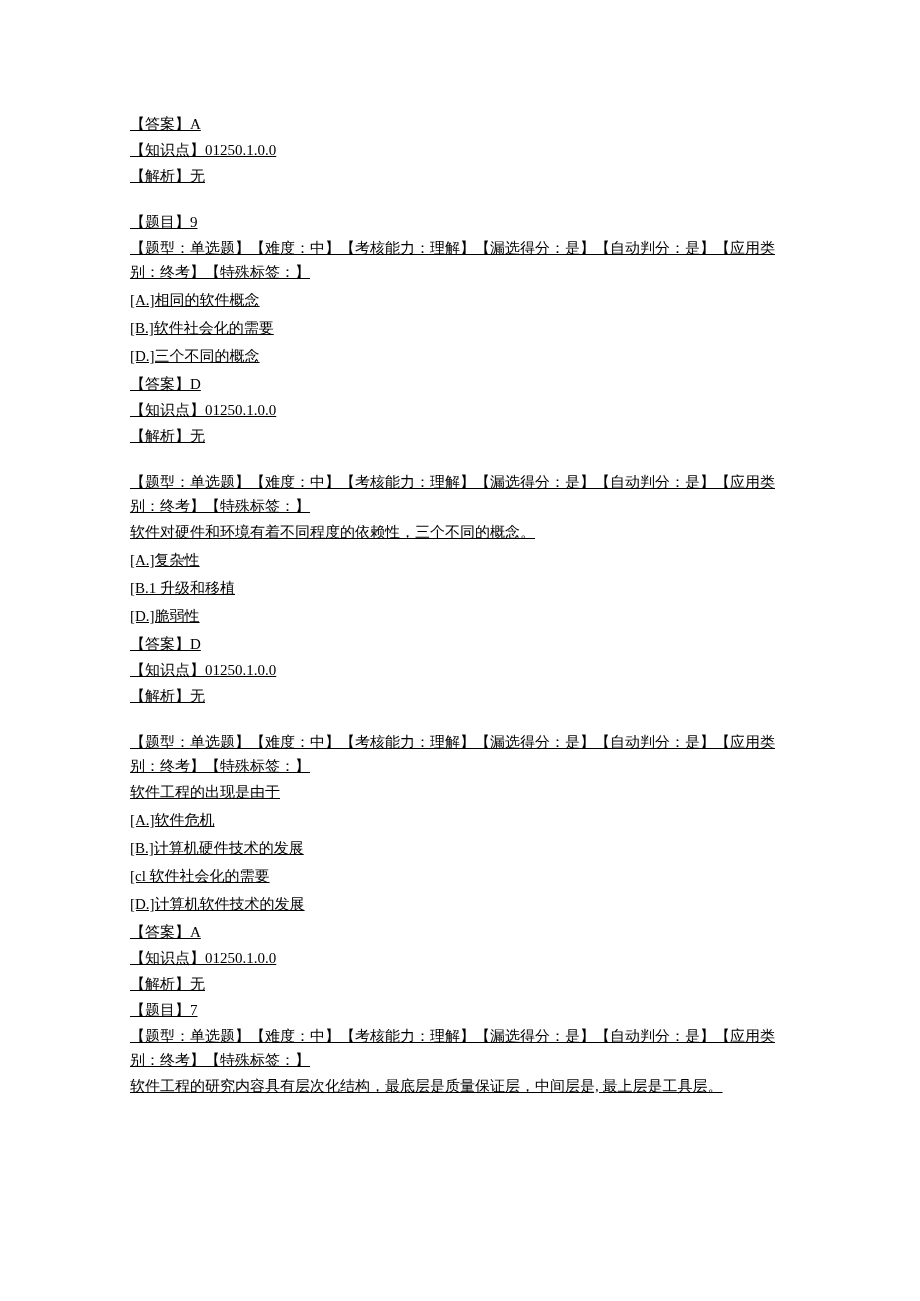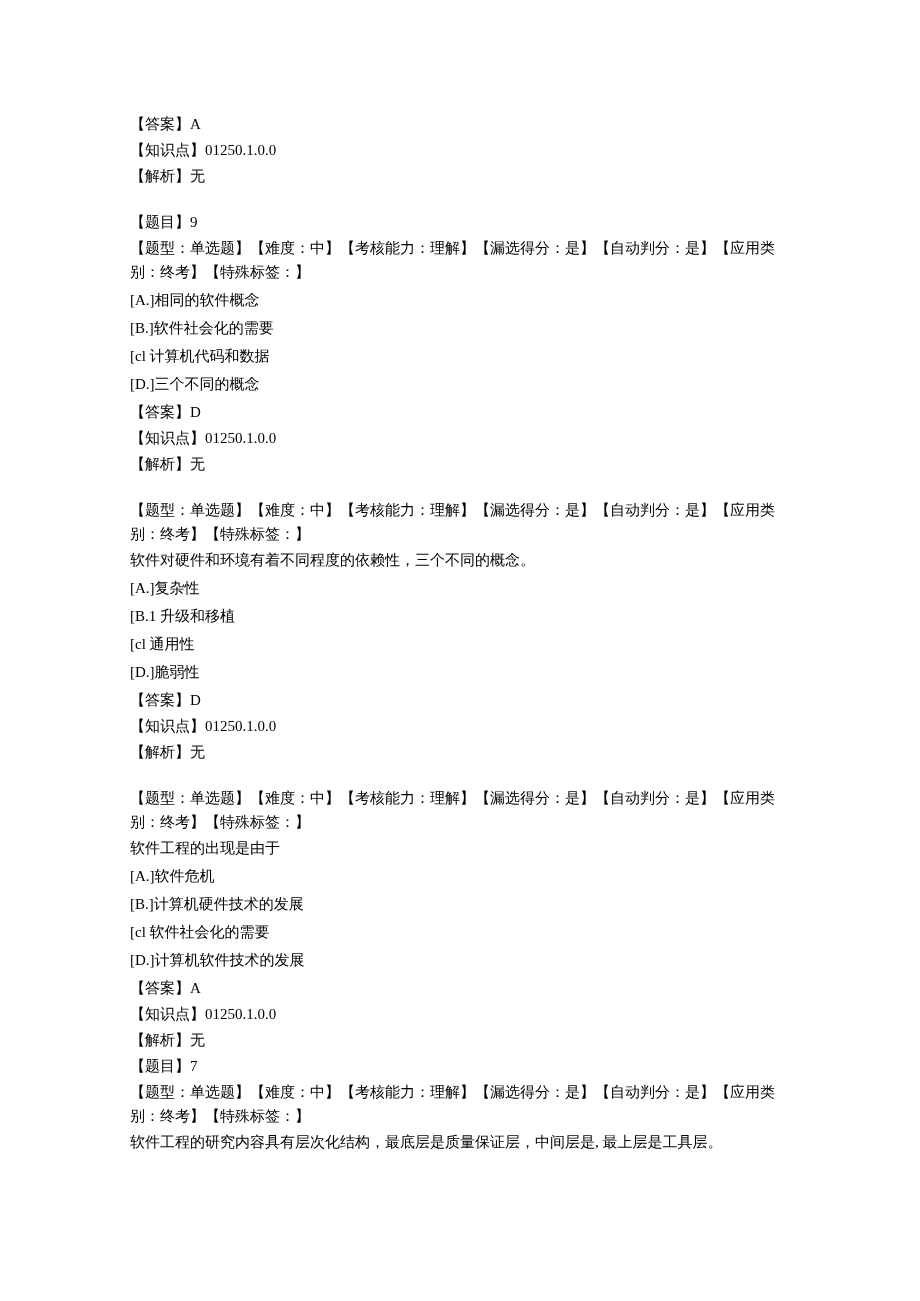--- a/index.html
+++ b/index.html
@@ -9,20 +9,21 @@
     font-family: "SimSun", "宋体", serif;
     font-size: 15px;
     color: #000000;
     line-height: 1.6;
   }
   .page {
     width: 920px;
     min-height: 1301px;
     padding: 110px 116px 40px 130px;
     box-sizing: border-box;
+    text-decoration: underline;
   }
   .line {
     margin: 2px 0;
   }
   .spacer {
     height: 18px;
   }
   .option {
     margin: 4px 0;
   }
@@ -43,39 +44,37 @@
   </div>
 
   <div class="spacer"></div>
 
   <div class="line">
     <span>【题目】</span><span>9</span>
   </div>
   <div class="line">【题型：单选题】【难度：中】【考核能力：理解】【漏选得分：是】【自动判分：是】【应用类别：终考】【特殊标签：】</div>
   <div class="option">[A.]相同的软件概念</div>
   <div class="option">[B.]软件社会化的需要</div>
-  <div class="option">[cl 计算机代码和数据</div>
   <div class="option">[D.]三个不同的概念</div>
   <div class="line">
     <span>【答案】</span><span>D</span>
   </div>
   <div class="line">
     <span>【知识点】</span><span>01250.1.0.0</span>
   </div>
   <div class="line">
     <span>【解析】</span><span>无</span>
   </div>
 
   <div class="spacer"></div>
 
   <div class="line">【题型：单选题】【难度：中】【考核能力：理解】【漏选得分：是】【自动判分：是】【应用类别：终考】【特殊标签：】</div>
   <div class="line">软件对硬件和环境有着不同程度的依赖性，三个不同的概念。</div>
   <div class="option">[A.]复杂性</div>
   <div class="option">[B.1 升级和移植</div>
-  <div class="option">[cl 通用性</div>
   <div class="option">[D.]脆弱性</div>
   <div class="line">
     <span>【答案】</span><span>D</span>
   </div>
   <div class="line">
     <span>【知识点】</span><span>01250.1.0.0</span>
   </div>
   <div class="line">
     <span>【解析】</span><span>无</span>
   </div>

